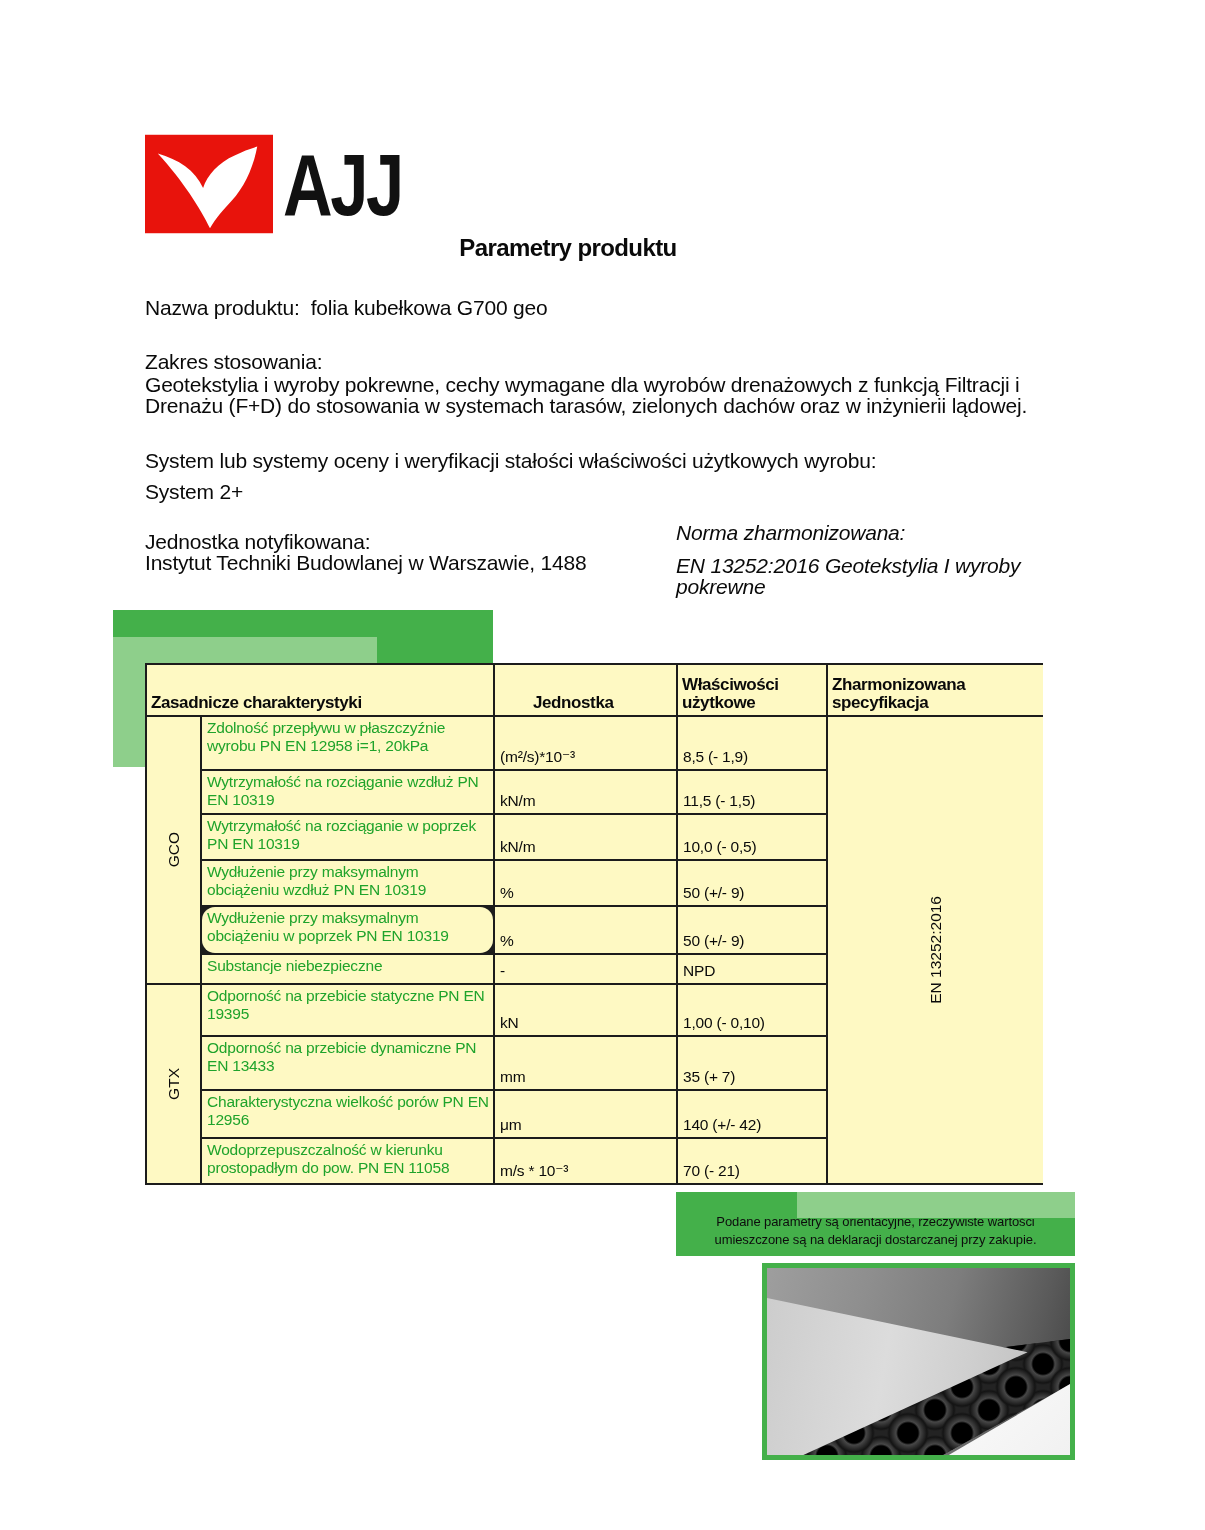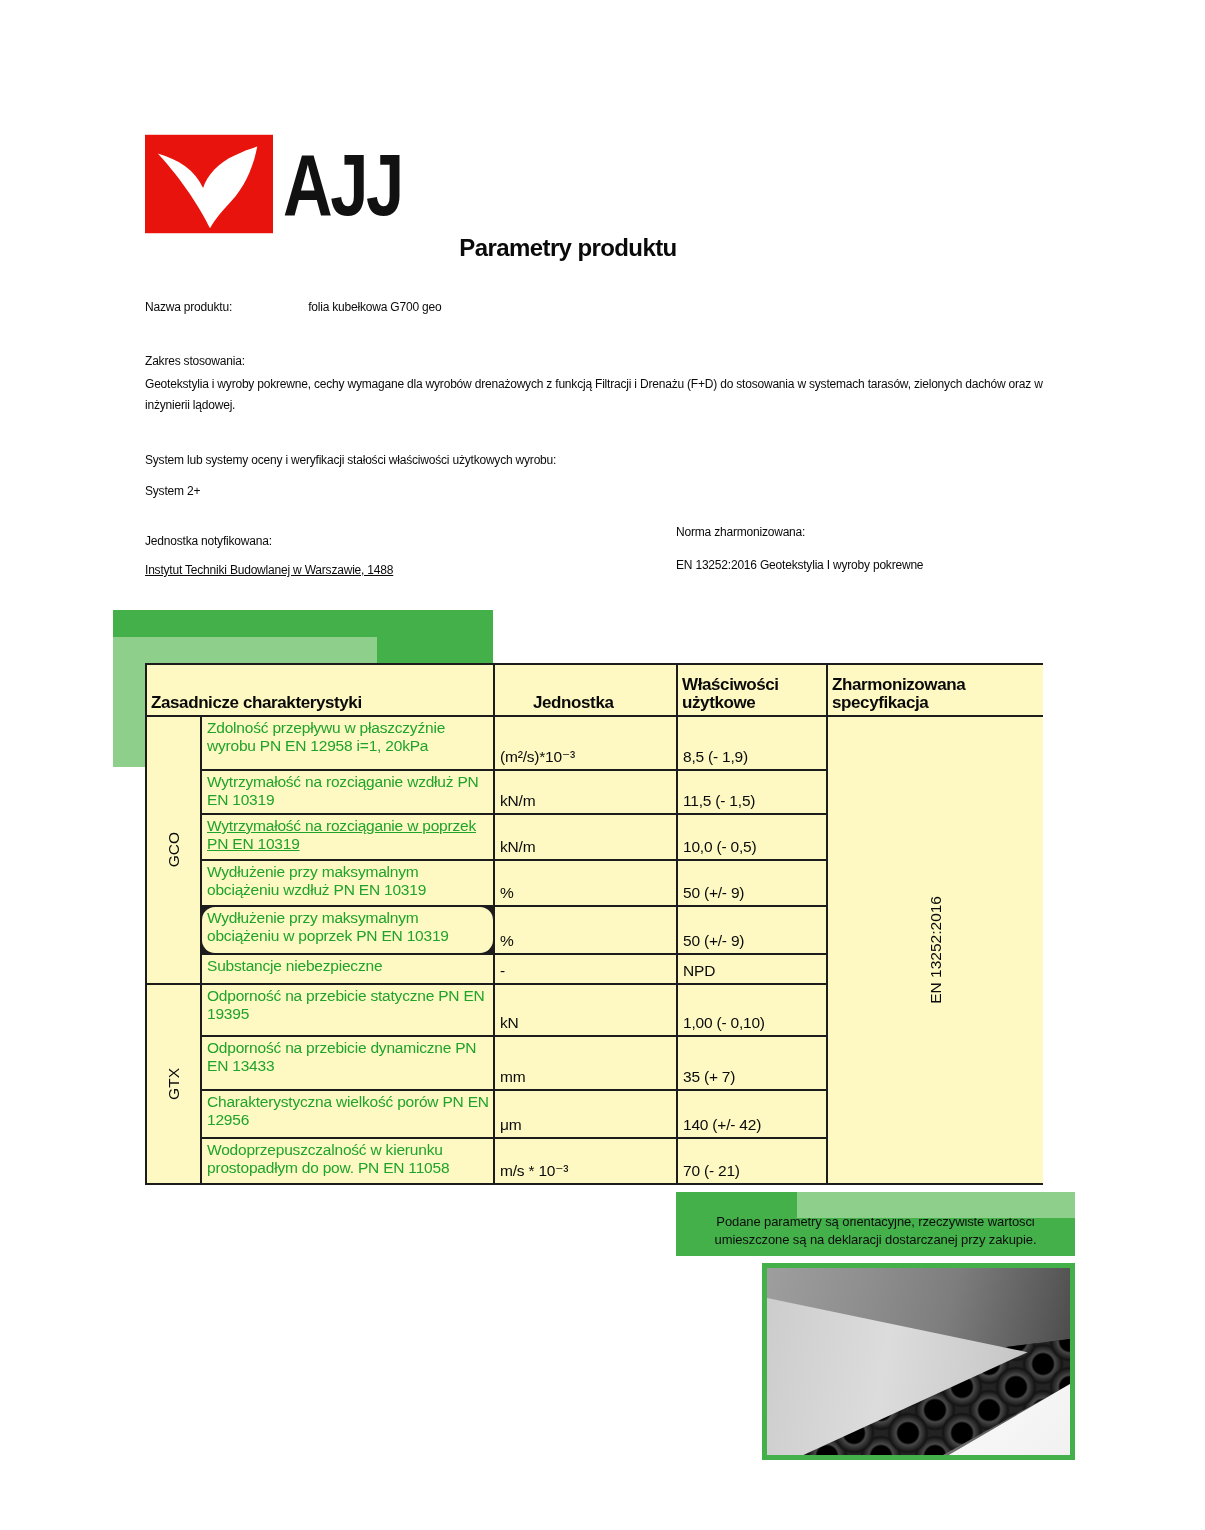--- a/index.html
+++ b/index.html
@@ -17,30 +17,30 @@
     left:283px; top:136px; height:100px;
     font-size:88px; font-weight:800; line-height:98px; letter-spacing:-3px;
     transform:scaleX(0.78); transform-origin:0 0; color:#111;
   }
 
   
   .doc-title {
     left:448px; top:234px; width:240px; text-align:center;
     font-size:24px; font-weight:700; letter-spacing:-0.6px;
   }
-  .txt { font-size:12px; line-height:21px; }
+  .txt { font-size:21px; line-height:21px; }
   .row-product { left:145px; top:297px; }
   .row-product .lbl { display:inline-block; width:160px; }
   .zakres { left:145px; top:351px; width:905px; }
   .zakres .lbl { display:block; margin-bottom:2px; }
   .system { left:145px; top:450px; width:905px; }
   .system .val { display:block; margin-top:10px; }
   .notified { left:145px; top:531px; width:520px; }
-  .notified .val { display:block; margin-top:8px;text-decoration:underline; }
-  .norma { left:676px; top:522px; width:420px; }
+  .notified .val { display:block; margin-top:0; }
+  .norma { left:676px; top:522px; width:420px;font-style:italic; }
   .norma .val { display:block; margin-top:12px; }
 
   
   .bar-dark-top  { left:113px; top:610px; width:380px; height:53px; background:#44b04a; z-index:1; }
   .bar-light-top { left:113px; top:637px; width:264px; height:130px; background:#8ecf8b; z-index:1; }
 
   
   .tbl {
     left:145px; top:663px; width:898px; z-index:2;
     display:grid; gap:2px; background:#1c1c1c; border:2px solid #1c1c1c;
@@ -182,21 +182,21 @@
   <div class="ccell" style="grid-column:2; grid-row:3;">
       <span>Wytrzymałość na rozciąganie wzdłuż PN EN 10319</span>
     </div>
   <div class="ucell" style="grid-column:3; grid-row:3;">
       <span>kN/m</span>
     </div>
   <div class="vcell" style="grid-column:4; grid-row:3;">
       <span>11,5 (- 1,5)</span>
     </div>
 
-  <div class="ccell" style="grid-column:2; grid-row:4;text-decoration:underline;">
+  <div class="ccell" style="grid-column:2; grid-row:4;">
       <span>Wytrzymałość na rozciąganie w poprzek PN EN 10319</span>
     </div>
   <div class="ucell" style="grid-column:3; grid-row:4;">
       <span>kN/m</span>
     </div>
   <div class="vcell" style="grid-column:4; grid-row:4;">
       <span>10,0 (- 0,5)</span>
     </div>
 
   <div class="ccell" style="grid-column:2; grid-row:5;">

